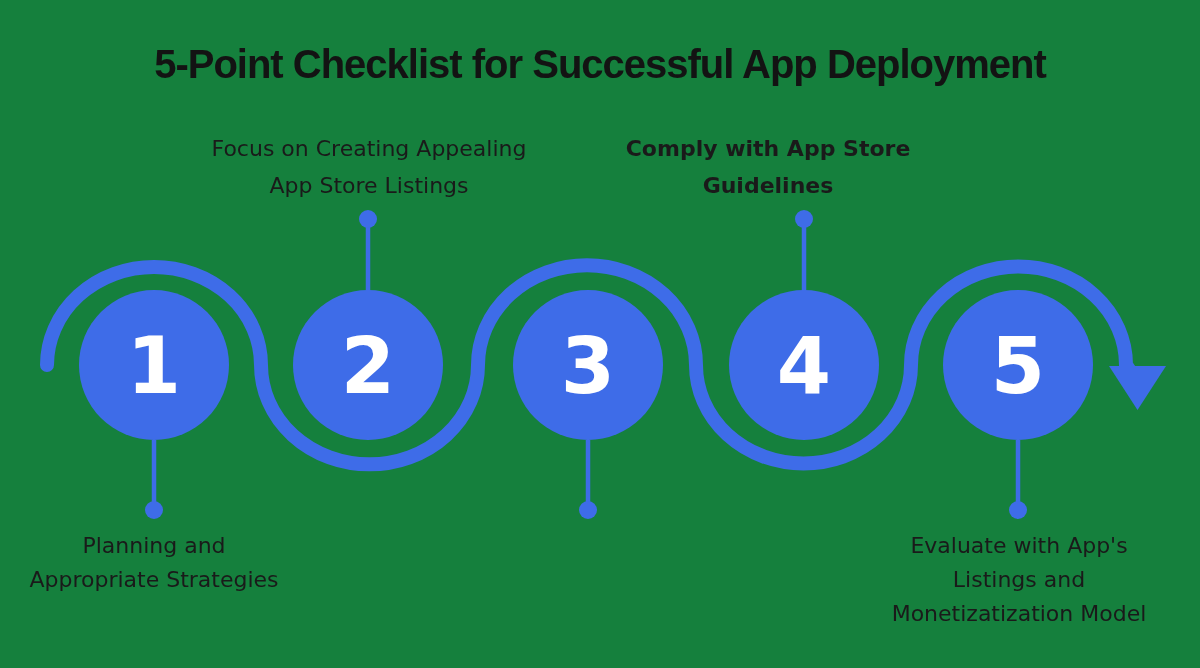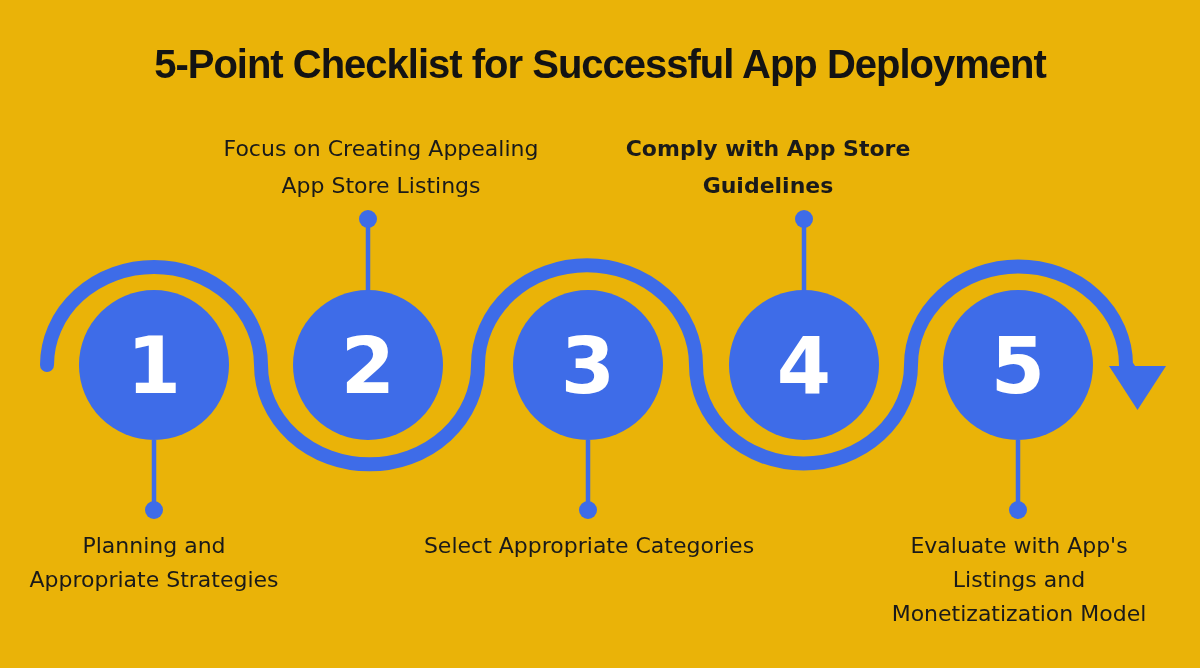--- a/index.html
+++ b/index.html
@@ -4,21 +4,21 @@
 <style>
   html, body {
     margin: 0;
     padding: 0;
     background: #ffffff;
   }
   .canvas {
     position: relative;
     width: 1200px;
     height: 668px;
-    background: #eab308;
+    background: #15803d;
     overflow: hidden;
     font-family: "DejaVu Sans", "Liberation Sans", sans-serif;
   }
   .title {
     position: absolute;
     top: 42px;
     left: 0;
     right: 0;
     text-align: center;
     font-family: "Liberation Sans", sans-serif;
@@ -48,21 +48,21 @@
   }
   .step-label.above {
     top: 130px;
     line-height: 37px;
   }
   .step-label.below {
     top: 529px;
     line-height: 34px;
   }
   .label-1 { left: 154px; }
-  .label-2 { left: 381px; }
+  .label-2 { left: 369px; }
   .label-3 { left: 589px; }
   .label-4 { left: 768px; font-weight: bold; }
   .label-5 { left: 1019px; }
   .step-number {
     font-family: "DejaVu Sans", sans-serif;
     font-weight: 700;
     font-size: 78px;
     fill: #ffffff;
   }
 </style>
@@ -114,21 +114,20 @@
     <div>Planning and</div>
     <div>Appropriate Strategies</div>
   </div>
 
   <div class="step-label above label-2">
     <div>Focus on Creating Appealing</div>
     <div>App Store Listings</div>
   </div>
 
   <div class="step-label below label-3">
-    <div>Select Appropriate Categories</div>
   </div>
 
   <div class="step-label above label-4">
     <div>Comply with App Store</div>
     <div>Guidelines</div>
   </div>
 
   <div class="step-label below label-5">
     <div>Evaluate with App's</div>
     <div>Listings and</div>

